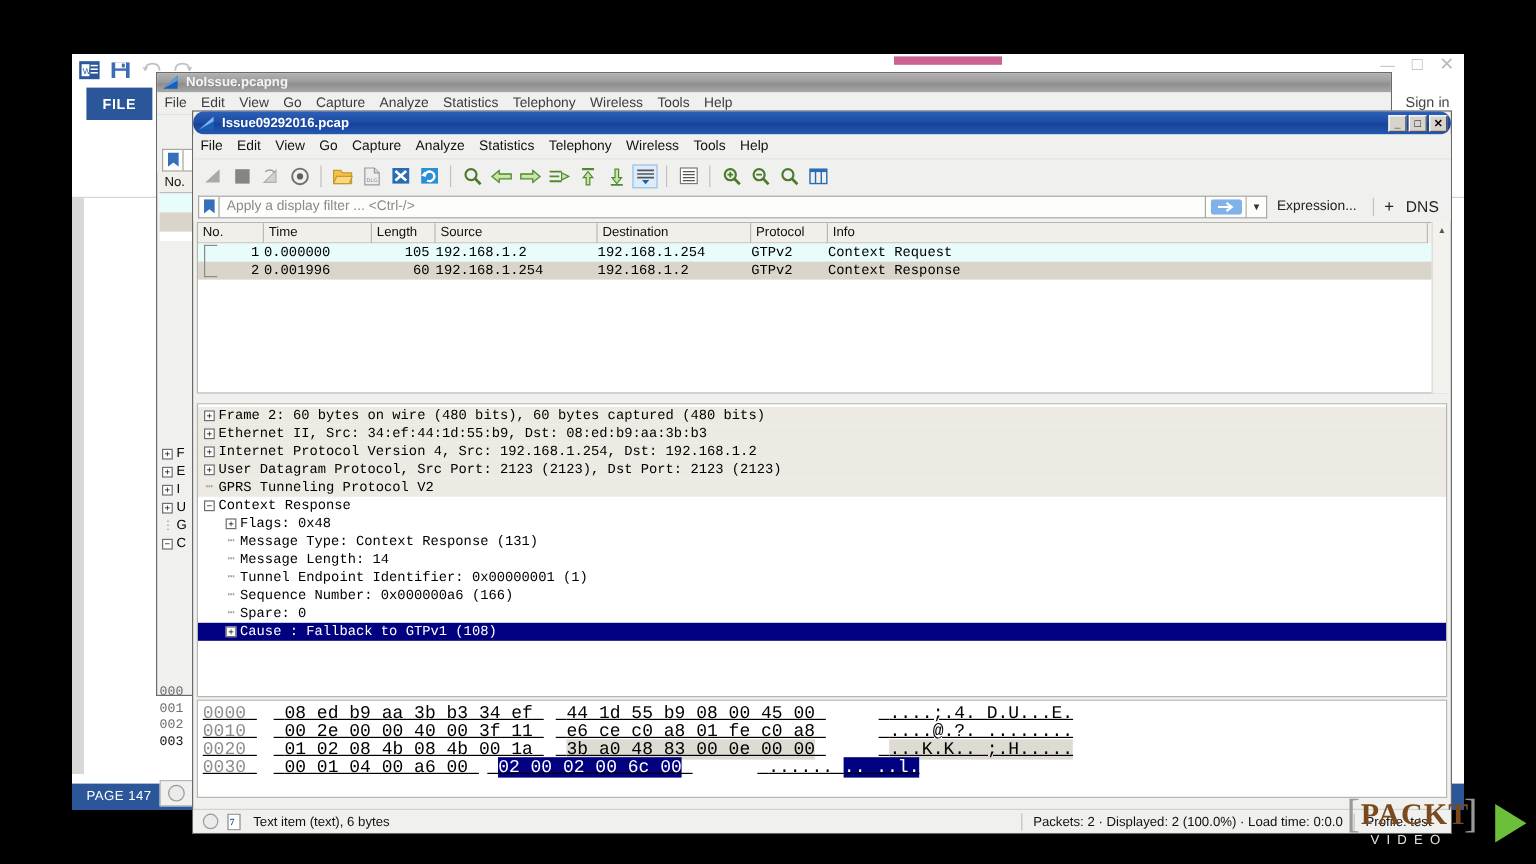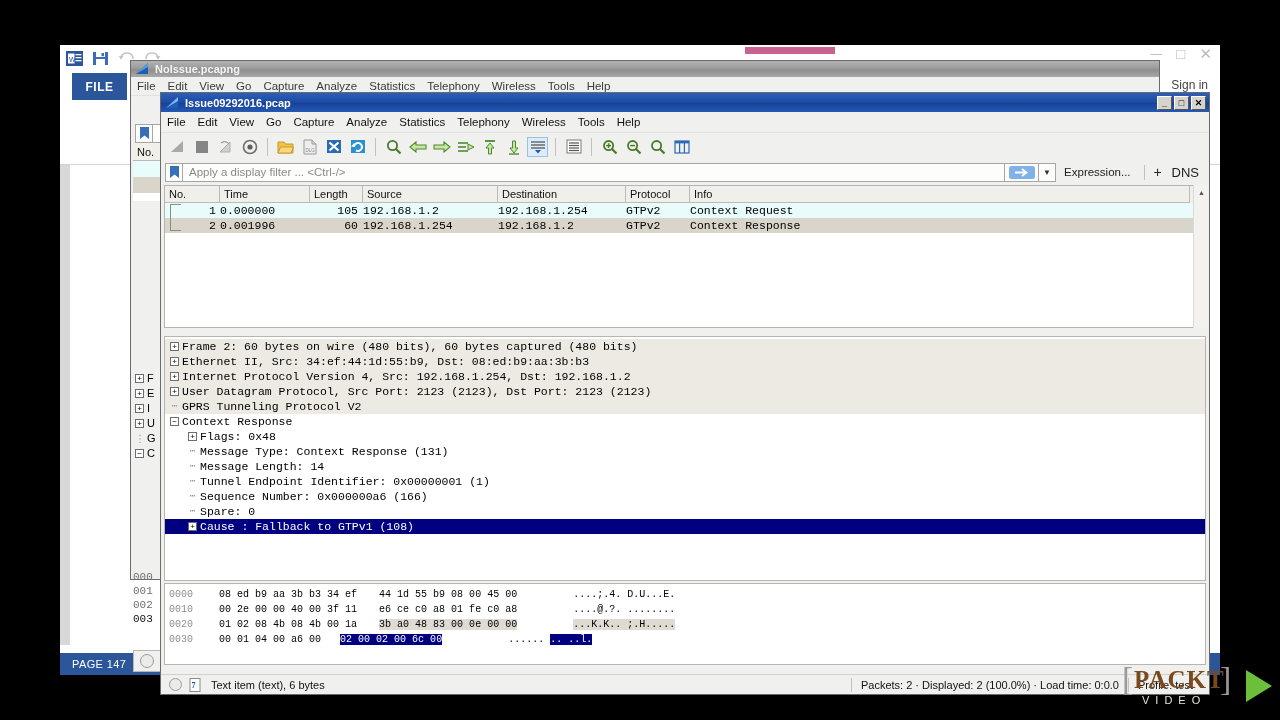--- a/index.html
+++ b/index.html
@@ -78,21 +78,21 @@
   
   .ws-detail { background: #fff; font-family: "Liberation Mono", monospace; font-size: 11.5px; }
   .dline { height: 15px; line-height: 15px; white-space: nowrap; display: flex; align-items: center; }
   .dline.shade { background: #eceae3; }
   .dline.sel { background: #000080; color: #fff; }
   .exp { width: 9px; height: 9px; border: 1px solid #6d6d6d; background: #fff; font-size: 8px; line-height: 7px;
     text-align: center; color: #000; margin-right: 3px; flex: 0 0 auto; font-family: "Liberation Sans", sans-serif; }
   .dots { width: 9px; margin-right: 3px; flex: 0 0 auto; color: #999; font-size: 10px; text-align: center; }
 
   
-  .ws-hex { background: #fff; font-family: "Liberation Mono", monospace; font-size: 10px; padding: 3px 0 0 4px; }
+  .ws-hex { background: #fff; font-family: "Liberation Mono", monospace; font-size: 15px; padding: 3px 0 0 4px; text-decoration: underline; }
   .hrow { height: 15px; line-height: 15px; white-space: nowrap; }
   .hoff { color: #8e8e8e; }
   .hl-gray { background: #dedbd2; }
   .hl-blue { background: #000080; color: #fff; }
 
   
   .ws-status { height: 20px; background: #f0f0ee; border-top: 1px solid #d3d1cb; display: flex; align-items: center;
     font-size: 11px; color: #111; }
   .st-circle { width: 13px; height: 13px; border: 1px solid #9a9a9a; border-radius: 50%; background: #ebebeb; margin-left: 8px; }
   .st-note { margin-left: 7px; width: 13px; height: 14px; position: relative; }
@@ -236,21 +236,21 @@
     <div>001</div>
     <div>002</div>
     <div style="color:#111;">003</div>
   </div>
   <div style="position:absolute; left:133px; top:650px; width:28px; height:22px; background:#f0f0ee; border:1px solid #b9b7b1;">
     <div style="width:14px;height:14px;border:1px solid #9a9a9a;border-radius:50%;background:#ebebeb;margin:3px auto;"></div>
   </div>
 
   <div class="ws-win" style="left:160px; top:92px; width:1050px; height:603px; background:#f0f0ee;">
 
-    <div class="ws-title active" style="height:19px;">
+    <div class="ws-title active" style="height:19px;border-radius:9px;">
       <span class="shark">
         <svg width="15" height="12" viewBox="0 0 15 12">
           <path d="M1 11 L13 0 L13 11 Z" fill="#1a5fb4"></path>
           <path d="M1 11 L13 0 L13 4 Z" fill="#7fb2ef"></path>
         </svg>
       </span>
       <span>Issue09292016.pcap</span>
       <span class="wbtns">
         <span class="wbtn">_</span>
         <span class="wbtn">□</span>

